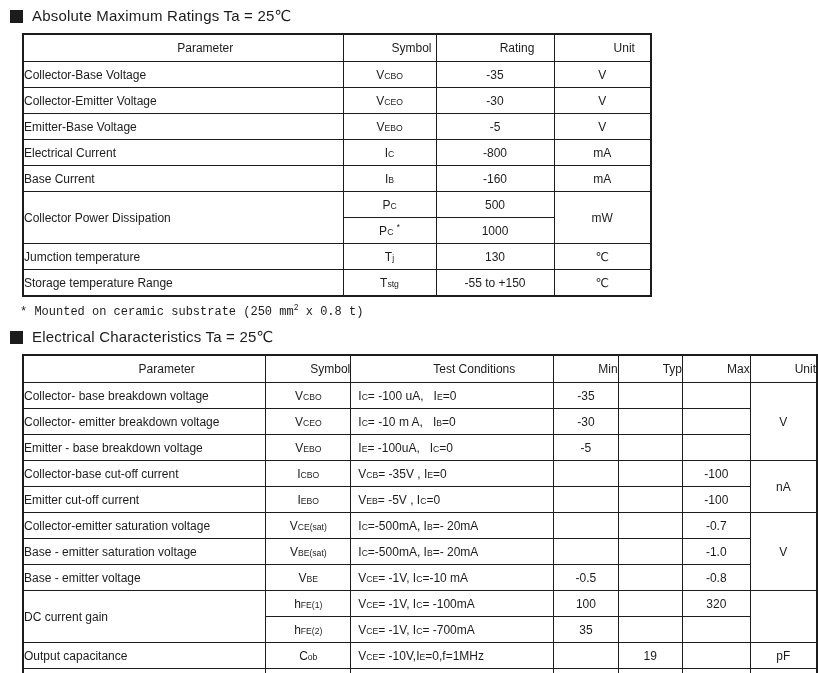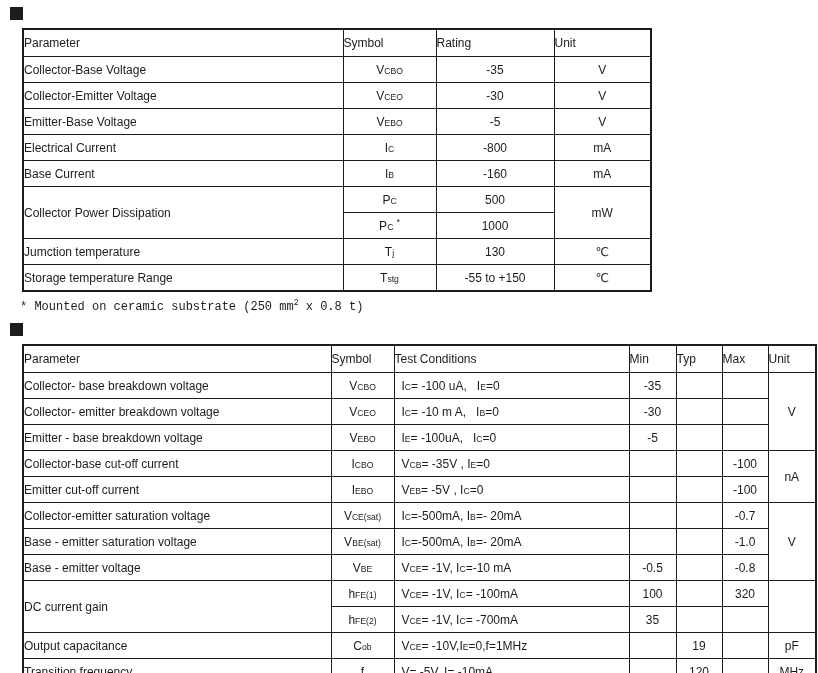--- a/index.html
+++ b/index.html
@@ -30,38 +30,39 @@
   }
   th, td {
     border: 1.6px solid #1c1c1c;
     font-size: 12px;
     font-weight: normal;
     height: 25px;
     padding: 0;
     vertical-align: middle;
     overflow: hidden;
   }
-  th { height: 26px; text-align: left; }
+  th { height: 26px; text-align: center; padding-left: 44px; }
   .left  { text-align: left; }
   .center{ text-align: center; }
   .cond  { text-align: left; padding-left: 7px; white-space: pre; }
   .sm    { font-size: 0.72em; text-align: right; }
   sup    { font-size: 0.68em; }
   .footnote {
     margin: 6px 0 9px 20px;
     font-size: 12px;
     font-family: Liberation Mono, monospace;
   }
   .sec2 { margin-top: 9px; }
 </style>
 </head>
 <body>
 
 <div class="section-title">
   <span class="bullet"></span>
+  <span>Absolute Maximum Ratings Ta = 25℃</span>
 </div>
 
 <table>
   <colgroup>
     <col style="width:320px">
       <col style="width:93px">
       <col style="width:118px">
       <col style="width:97px">
   </colgroup>
   <tbody>
@@ -123,20 +124,21 @@
     <td class="center">-55 to +150</td>
     <td class="center">℃</td>
   </tr>
 </tbody>
   </table>
 
 <div class="footnote">* Mounted on ceramic substrate (250 mm<sup>2</sup> x 0.8 t)</div>
 
 <div class="section-title sec2">
   <span class="bullet"></span>
+  <span>Electrical Characteristics Ta = 25℃</span>
 </div>
 
 <table>
   <colgroup>
     <col style="width:308px">
       <col style="width:63px">
       <col style="width:235px">
     <col style="width:47px">
       <col style="width:46px">
       <col style="width:46px">

